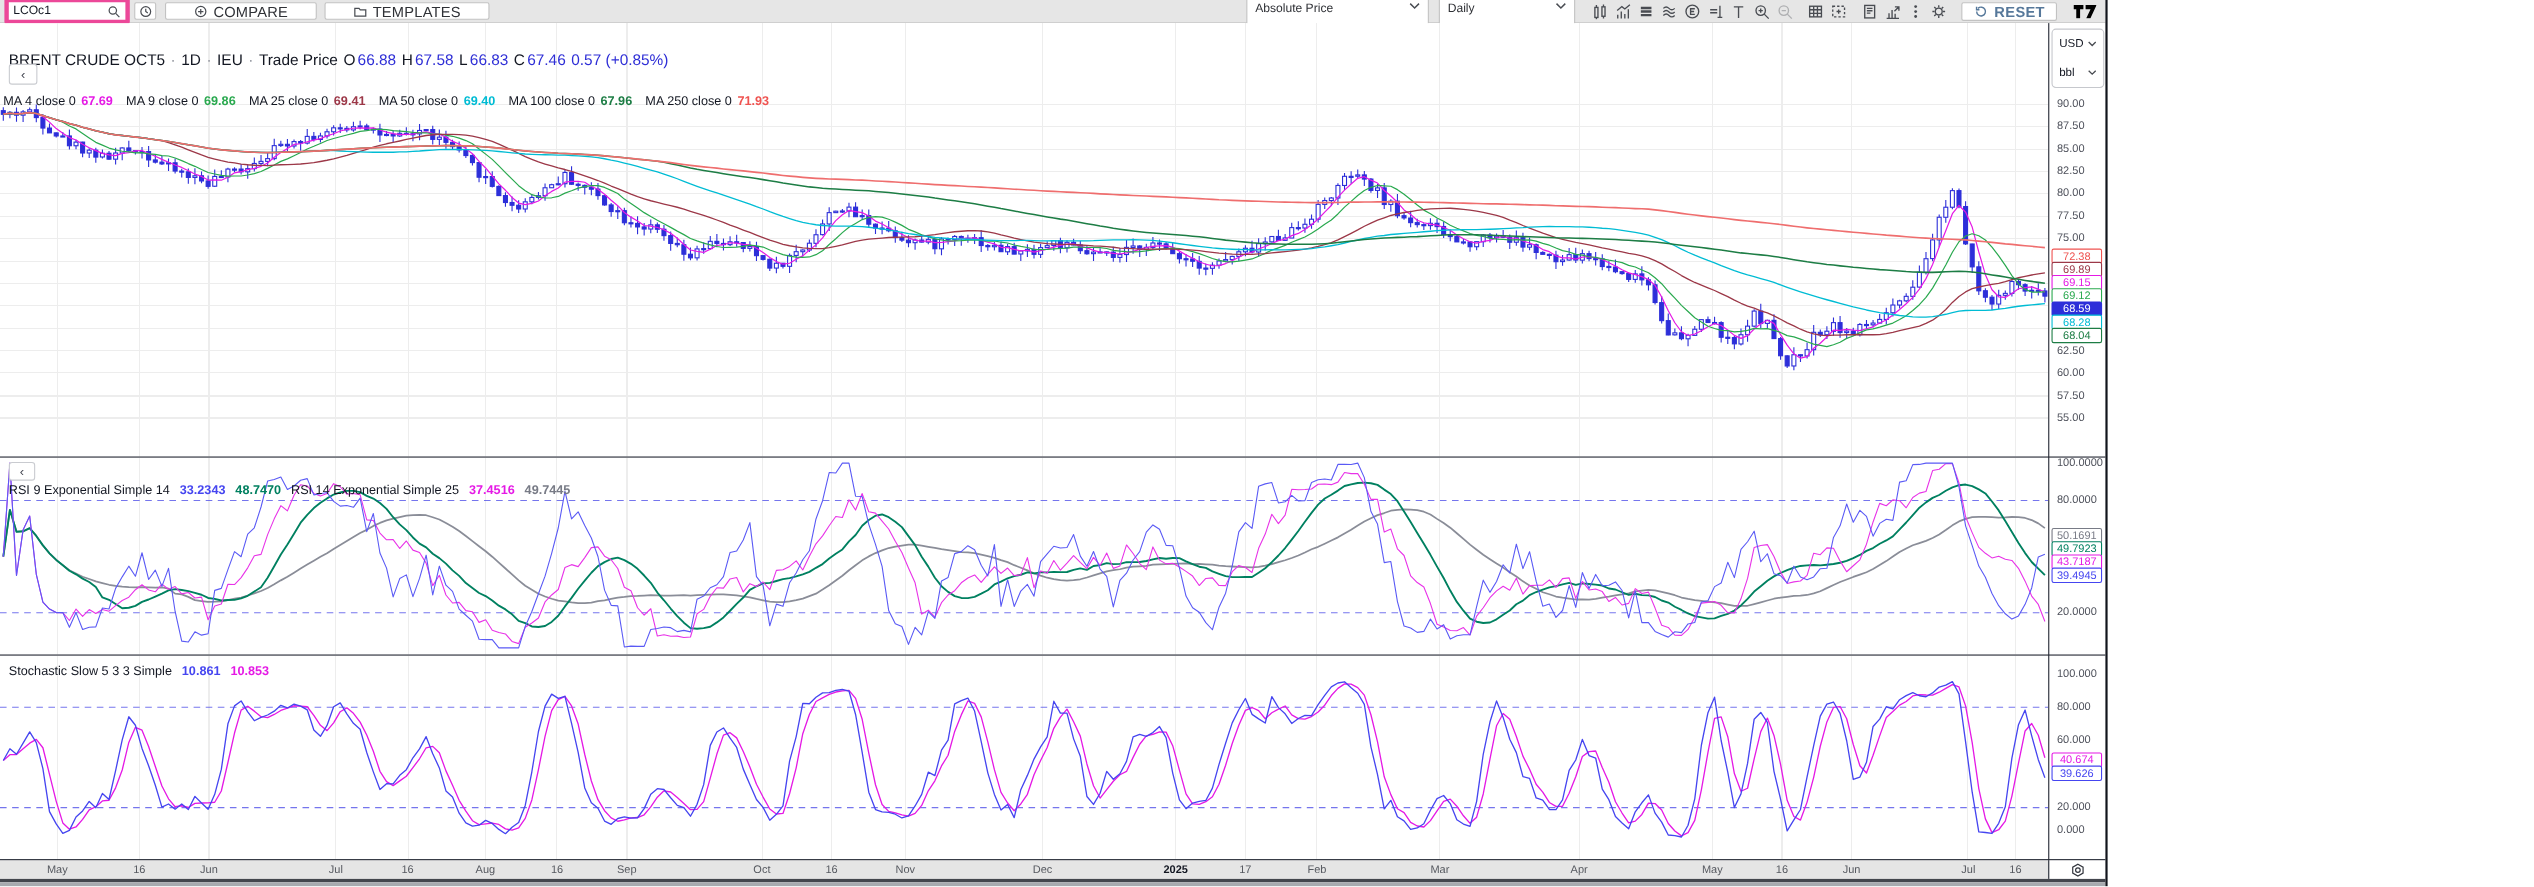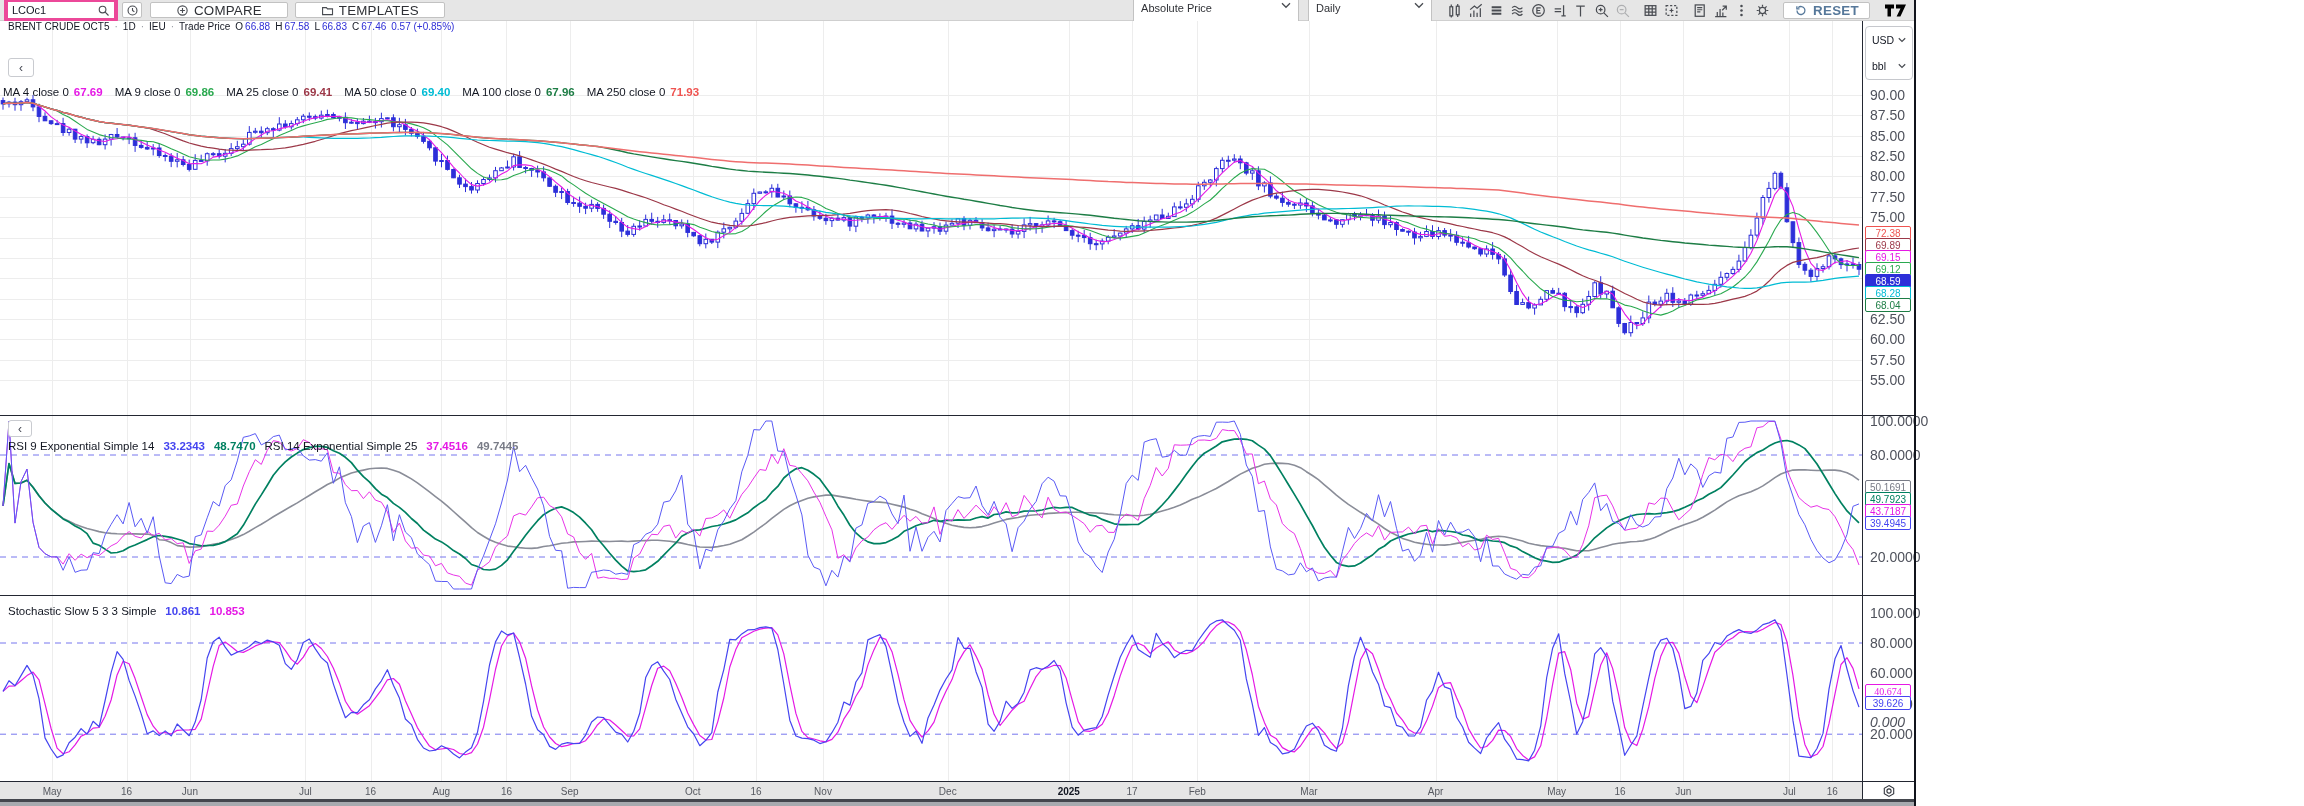--- a/index.html
+++ b/index.html
@@ -25,36 +25,36 @@
   .tv-logo{display:flex;align-items:center;justify-content:center;width:30px;height:20px;margin-left:6px;}
 
   
   .plot{position:absolute;left:0;background:#fff;}
   .sep{position:absolute;left:0;width:1914px;height:1px;background:#232732;z-index:30;}
   .right-border{position:absolute;left:1914px;top:0;width:2px;height:806px;background:#11141c;z-index:40;}
   .bottom-dark{position:absolute;left:0;top:799px;width:1914px;height:3px;background:#43464d;z-index:35;}
   .bottom-gray{position:absolute;left:0;top:802px;width:1914px;height:4px;background:#a7aaaf;z-index:35;}
 
   
-  .sym-row{position:absolute;left:8px;top:21px;display:flex;align-items:flex-start;font-size:10px;z-index:20;white-space:nowrap;}
+  .sym-row{position:absolute;left:8px;top:46px;display:flex;align-items:flex-start;font-size:14px;z-index:20;white-space:nowrap;}
   .sym-row span{margin-right:5px;}
   .sym-row span.tight{margin-right:2px;}
   .collapse-btn{position:absolute;display:flex;align-items:center;justify-content:center;width:26px;height:19px;
                 background:#fff;border:1px solid #c9cbd0;border-radius:3px;color:#434651;font-size:12px;z-index:20;}
   .ma-row{position:absolute;left:3px;top:86px;display:flex;align-items:center;font-size:11.5px;z-index:20;white-space:nowrap;}
   .ma-row .lbl{color:#131722;margin-right:5px;}
   .ma-row .val{margin-right:12px;font-weight:bold;}
   .ind-row{position:absolute;left:8px;display:flex;align-items:center;font-size:11.5px;z-index:20;white-space:nowrap;}
   .ind-row .t{color:#131722;margin-right:9px;}
   .ind-row .v{margin-right:9px;font-weight:bold;}
 
   
   .axis-col{position:absolute;left:1862px;top:21px;width:52px;height:778px;background:#fff;
             border-left:1px solid #232732;z-index:25;box-sizing:border-box;}
-  .axis-label{position:absolute;left:7px;transform:translateY(-50%);font-size:14px;color:#4f525c;white-space:nowrap;}
+  .axis-label{position:absolute;left:7px;transform:translateY(-50%);font-size:10px;color:#4f525c;white-space:nowrap;}
   .tag{position:absolute;left:2px;width:44px;transform:translateY(-50%);font-size:10px;text-align:center;
        background:#fff;border:1px solid;border-radius:2px;padding:0.5px 0;z-index:5;}
   .unit-box{position:absolute;left:2px;top:5px;width:46px;height:52px;background:#fff;border:1px solid #c6c8cd;
             border-radius:4px;z-index:6;font-size:10.5px;color:#131722;}
   .unit-row{display:flex;align-items:center;justify-content:space-between;height:26px;padding:0 6px;}
 
   
   .time-axis{position:absolute;left:0;top:782px;width:1862px;height:17px;background:#e5e5e5;z-index:20;}
   .time-label{position:absolute;top:50%;transform:translate(-50%,-50%);font-size:10px;color:#55585f;white-space:nowrap;}
   .time-label.major{color:#131722;font-weight:bold;}
@@ -1061,22 +1061,22 @@
         <div class="axis-label" style="top: 536px;">20.0000</div>
         <div class="tag" style="top: 466px; border-color: rgb(120, 123, 134); color: rgb(120, 123, 134);">50.1691</div>
         <div class="tag" style="top: 478px; border-color: rgb(0, 128, 96); color: rgb(0, 128, 96);">49.7923</div>
         <div class="tag" style="top: 490px; border-color: rgb(229, 25, 229); color: rgb(229, 25, 229);">43.7187</div>
         <div class="tag" style="top: 502px; border-color: rgb(69, 69, 240); color: rgb(69, 69, 240);">39.4945</div>
         <div class="axis-label" style="top: 591.6px;">100.000</div>
         <div class="axis-label" style="top: 622px;">80.000</div>
         <div class="axis-label" style="top: 652.4px;">60.000</div>
         <div class="axis-label" style="top: 682.8px;">40.000</div>
         <div class="axis-label" style="top: 713.2px;">20.000</div>
-        <div class="axis-label" style="top: 701px; font-style: italic;">0.000</div>
-        <div class="tag" style="top: 670px; border-color: rgb(229, 25, 229); color: rgb(229, 25, 229); font-family: Liberation Serif, serif;">40.674</div>
+        <div class="axis-label" style="top: 734px;">0.000</div>
+        <div class="tag" style="top: 670px; border-color: rgb(229, 25, 229); color: rgb(229, 25, 229);">40.674</div>
         <div class="tag" style="top: 682px; border-color: rgb(69, 69, 240); color: rgb(69, 69, 240);">39.626</div>
       </div>
 
     <div class="time-axis" id="time-axis">
         <span class="time-label" style="left: 2.8%;">May</span>
         <span class="time-label" style="left: 6.8%;">16</span>
         <span class="time-label" style="left: 10.2%;">Jun</span>
         <span class="time-label" style="left: 16.4%;">Jul</span>
         <span class="time-label" style="left: 19.9%;">16</span>
         <span class="time-label" style="left: 23.7%;">Aug</span>

